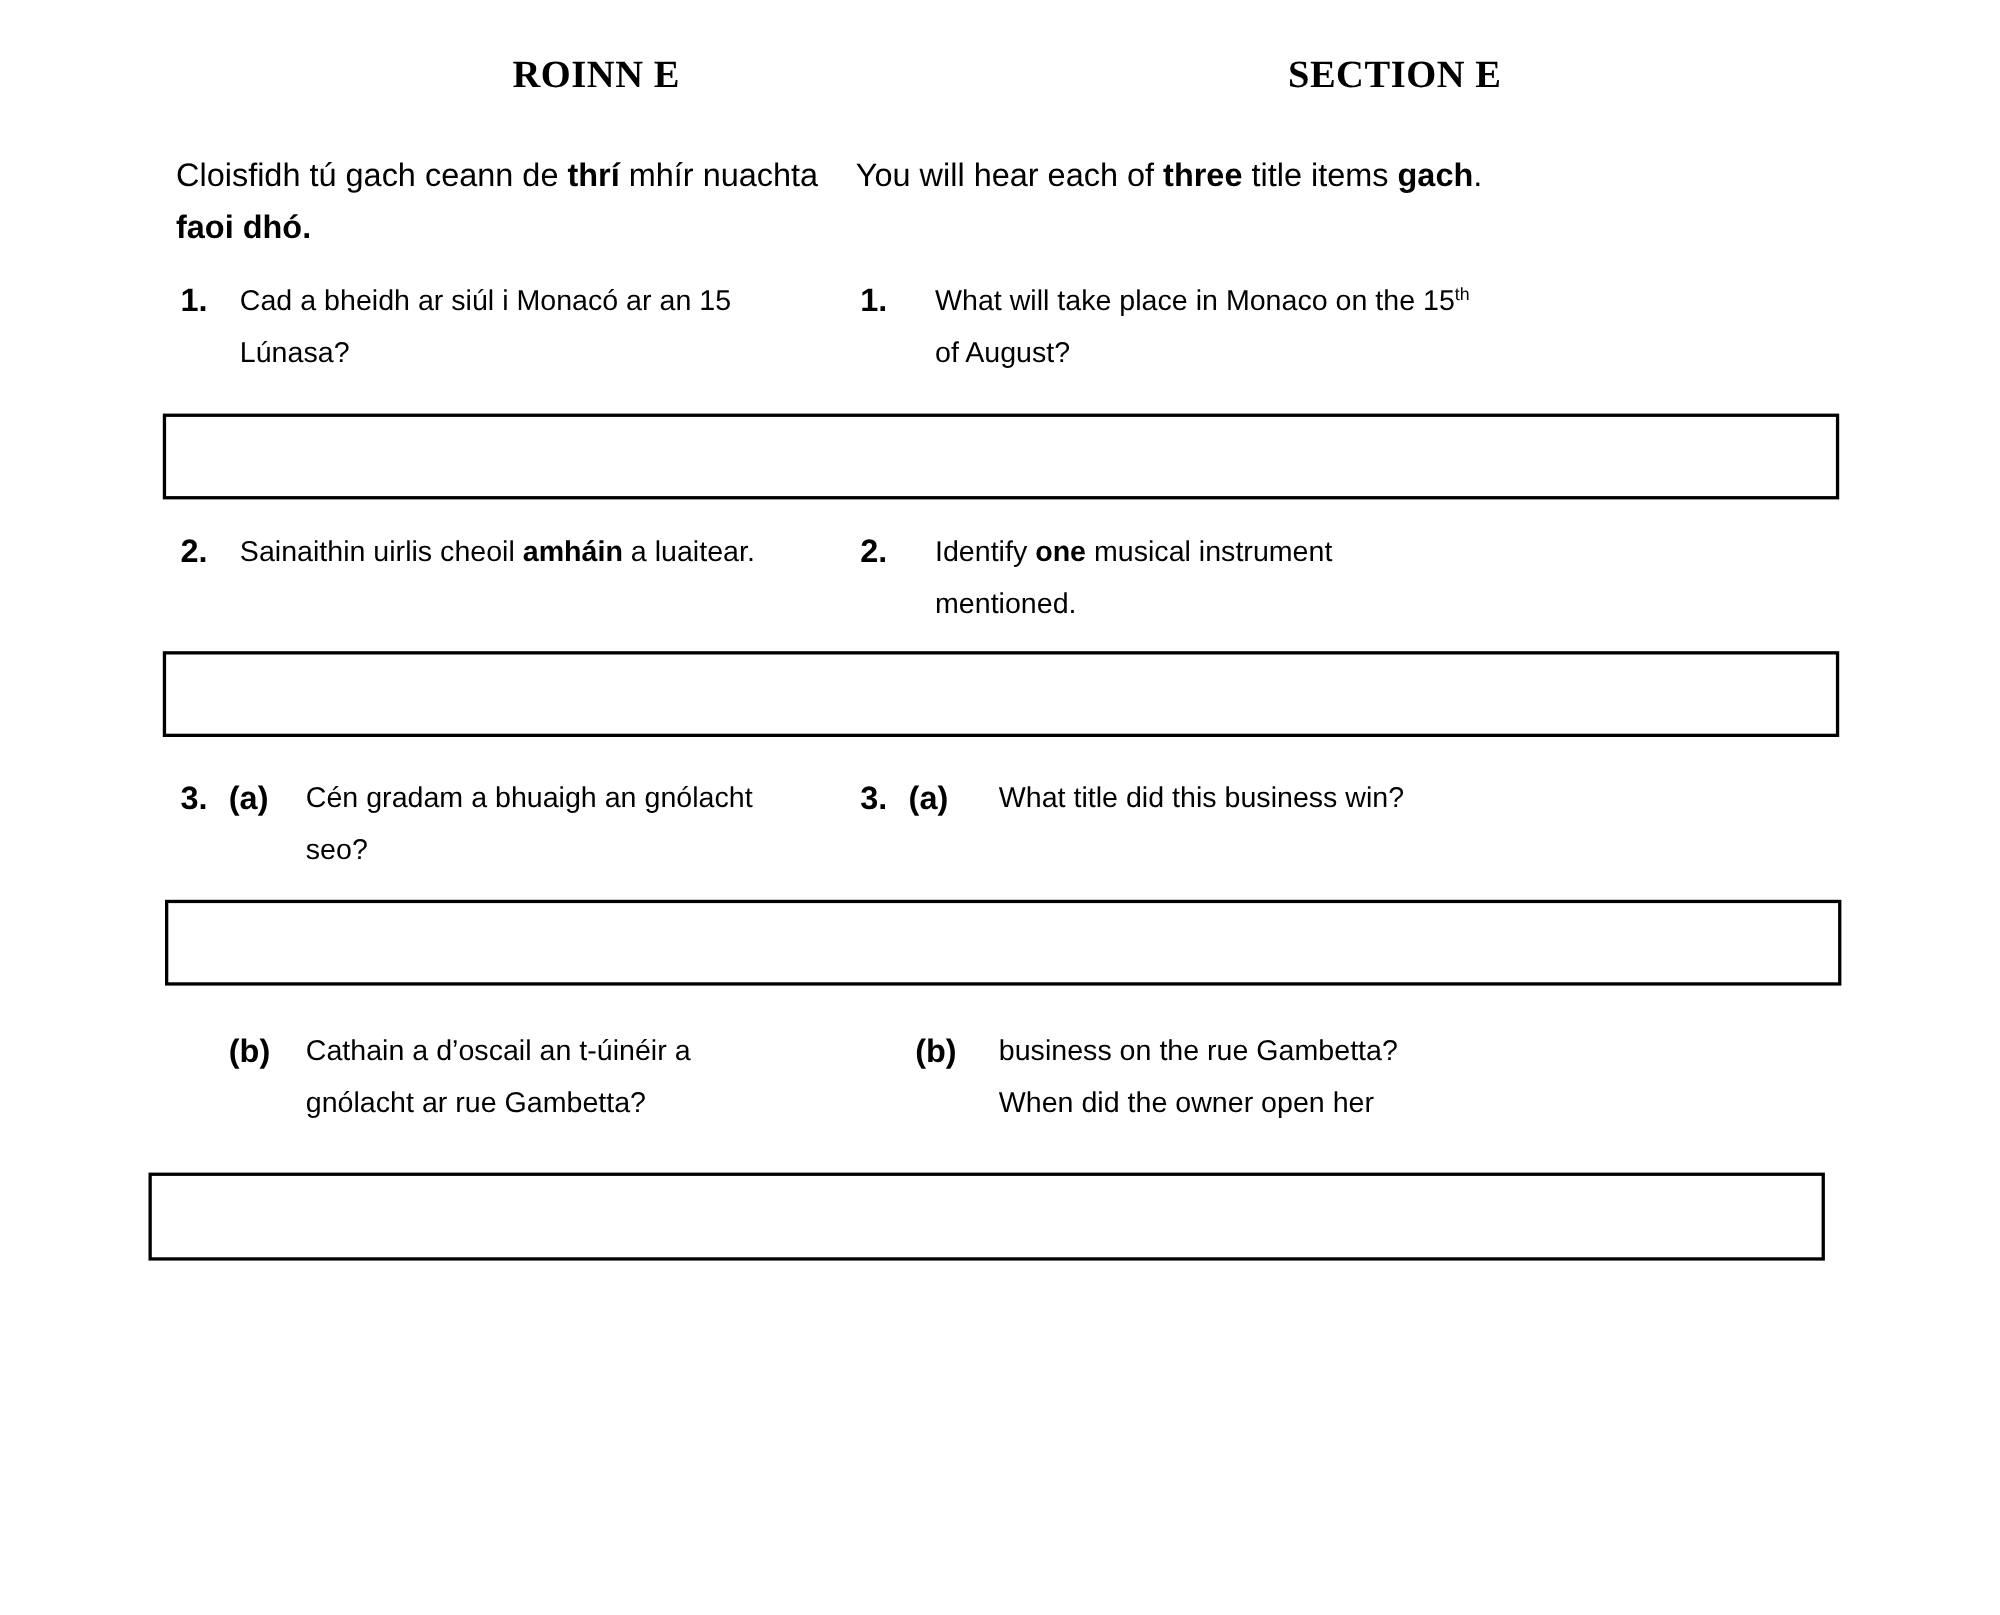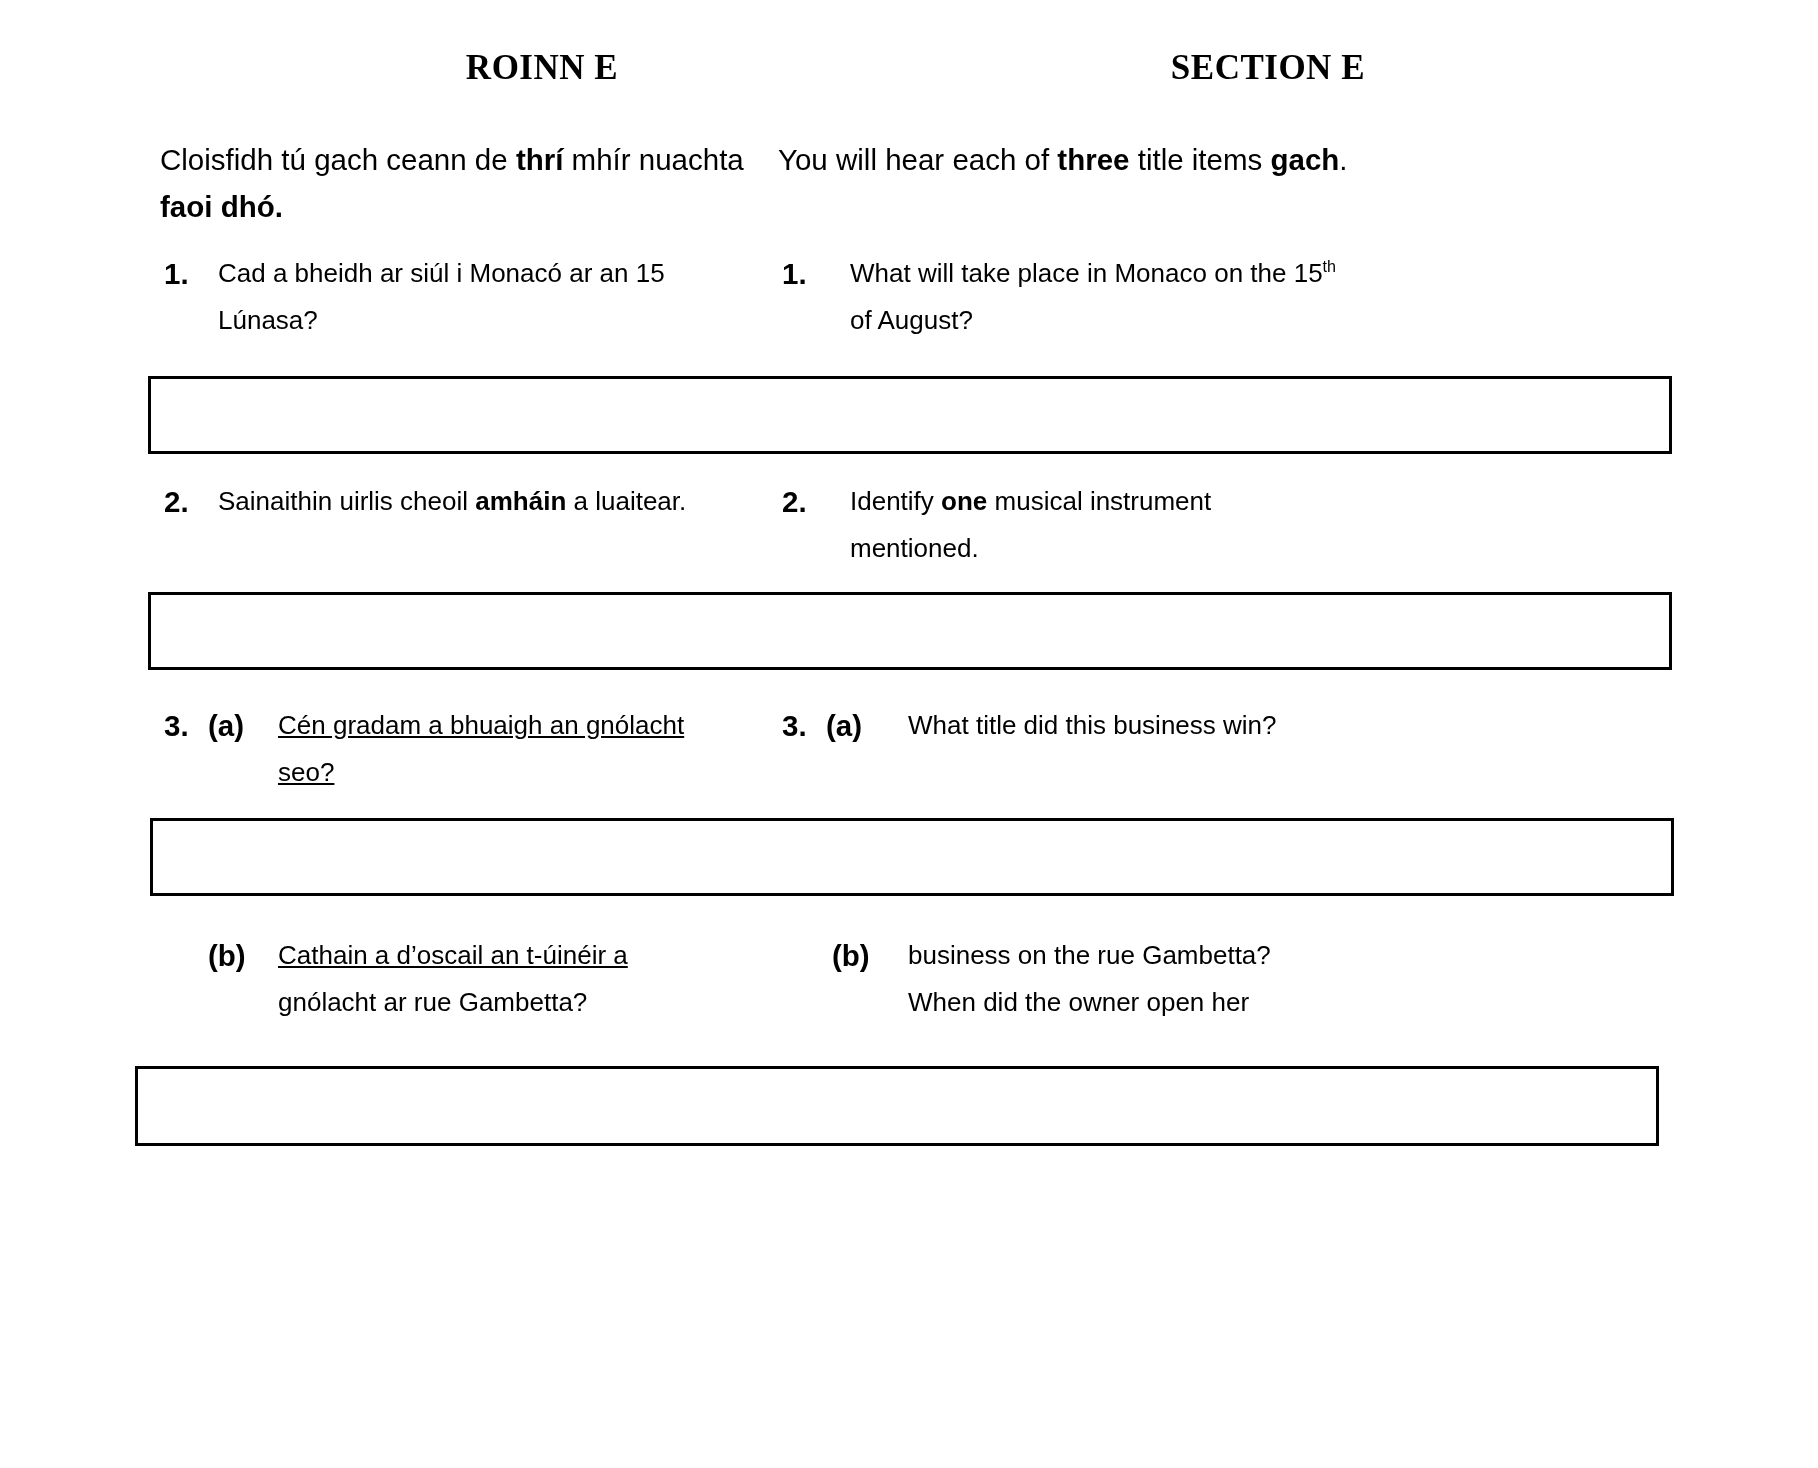--- a/index.html
+++ b/index.html
@@ -93,21 +93,21 @@
     font-weight: bold;
     font-size: 29.5px;
     line-height: 47px;
   }
   .qtext {
     display: block;
     font-size: 26px;
     line-height: 47px;
     padding-left: 58px;
   }
-  .qtext.indent-sub { padding-left: 118px; text-decoration: underline; }
+  .qtext.indent-sub { padding-left: 118px; }
   .qtext.indent-sub-r { padding-left: 130px; }
   .qtext.indent-r { padding-left: 72px; }
 
   b, strong { font-weight: bold; }
   sup { font-size: 0.62em; vertical-align: super; line-height: 0; }
 
   
   .answer-box {
     position: absolute;
     border: 3px solid #000000;

